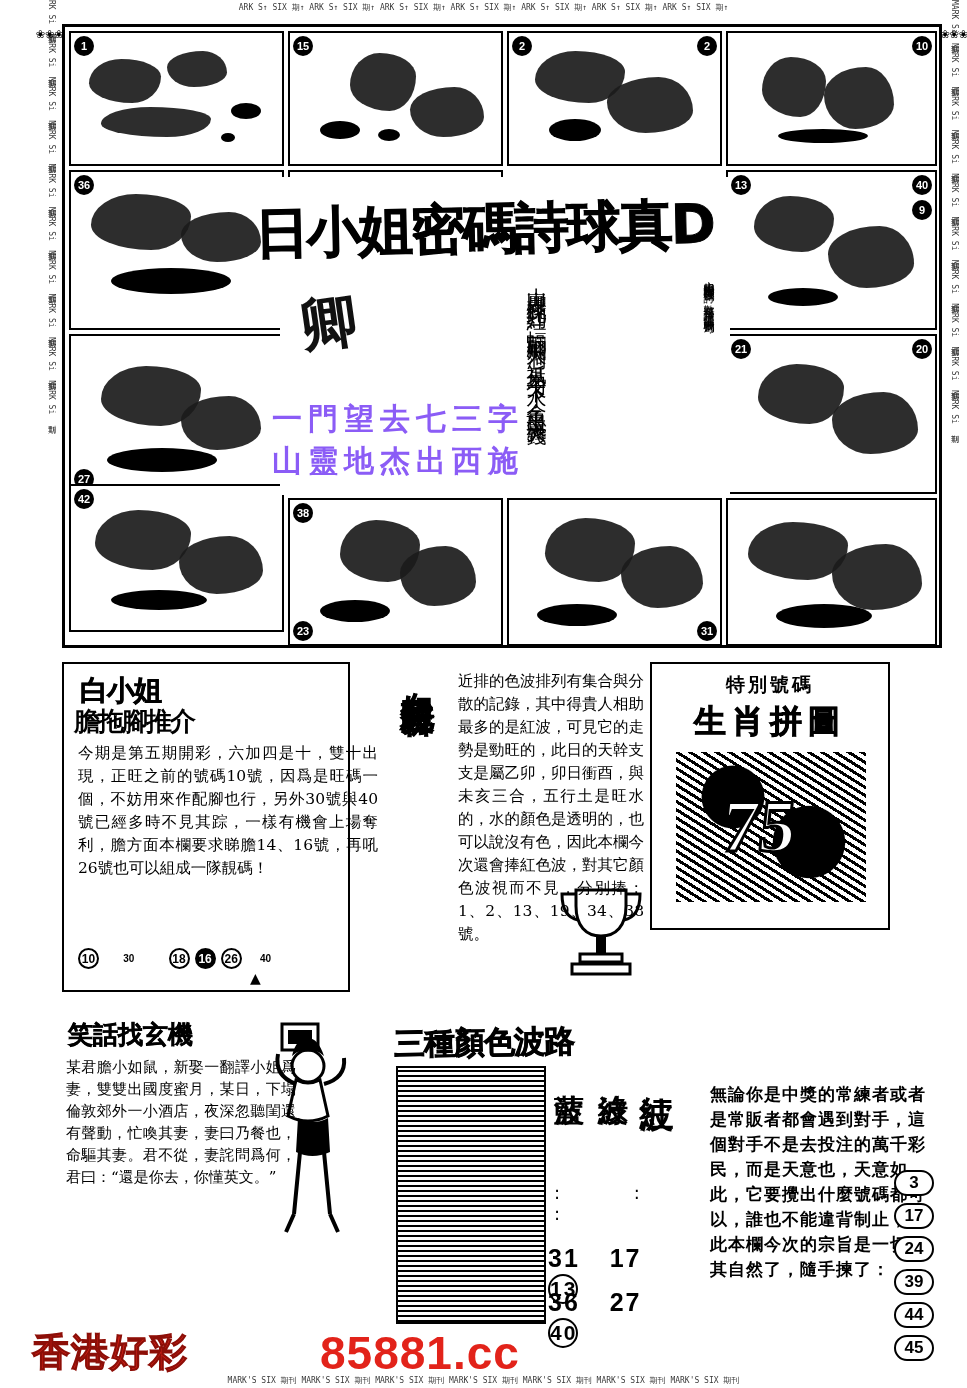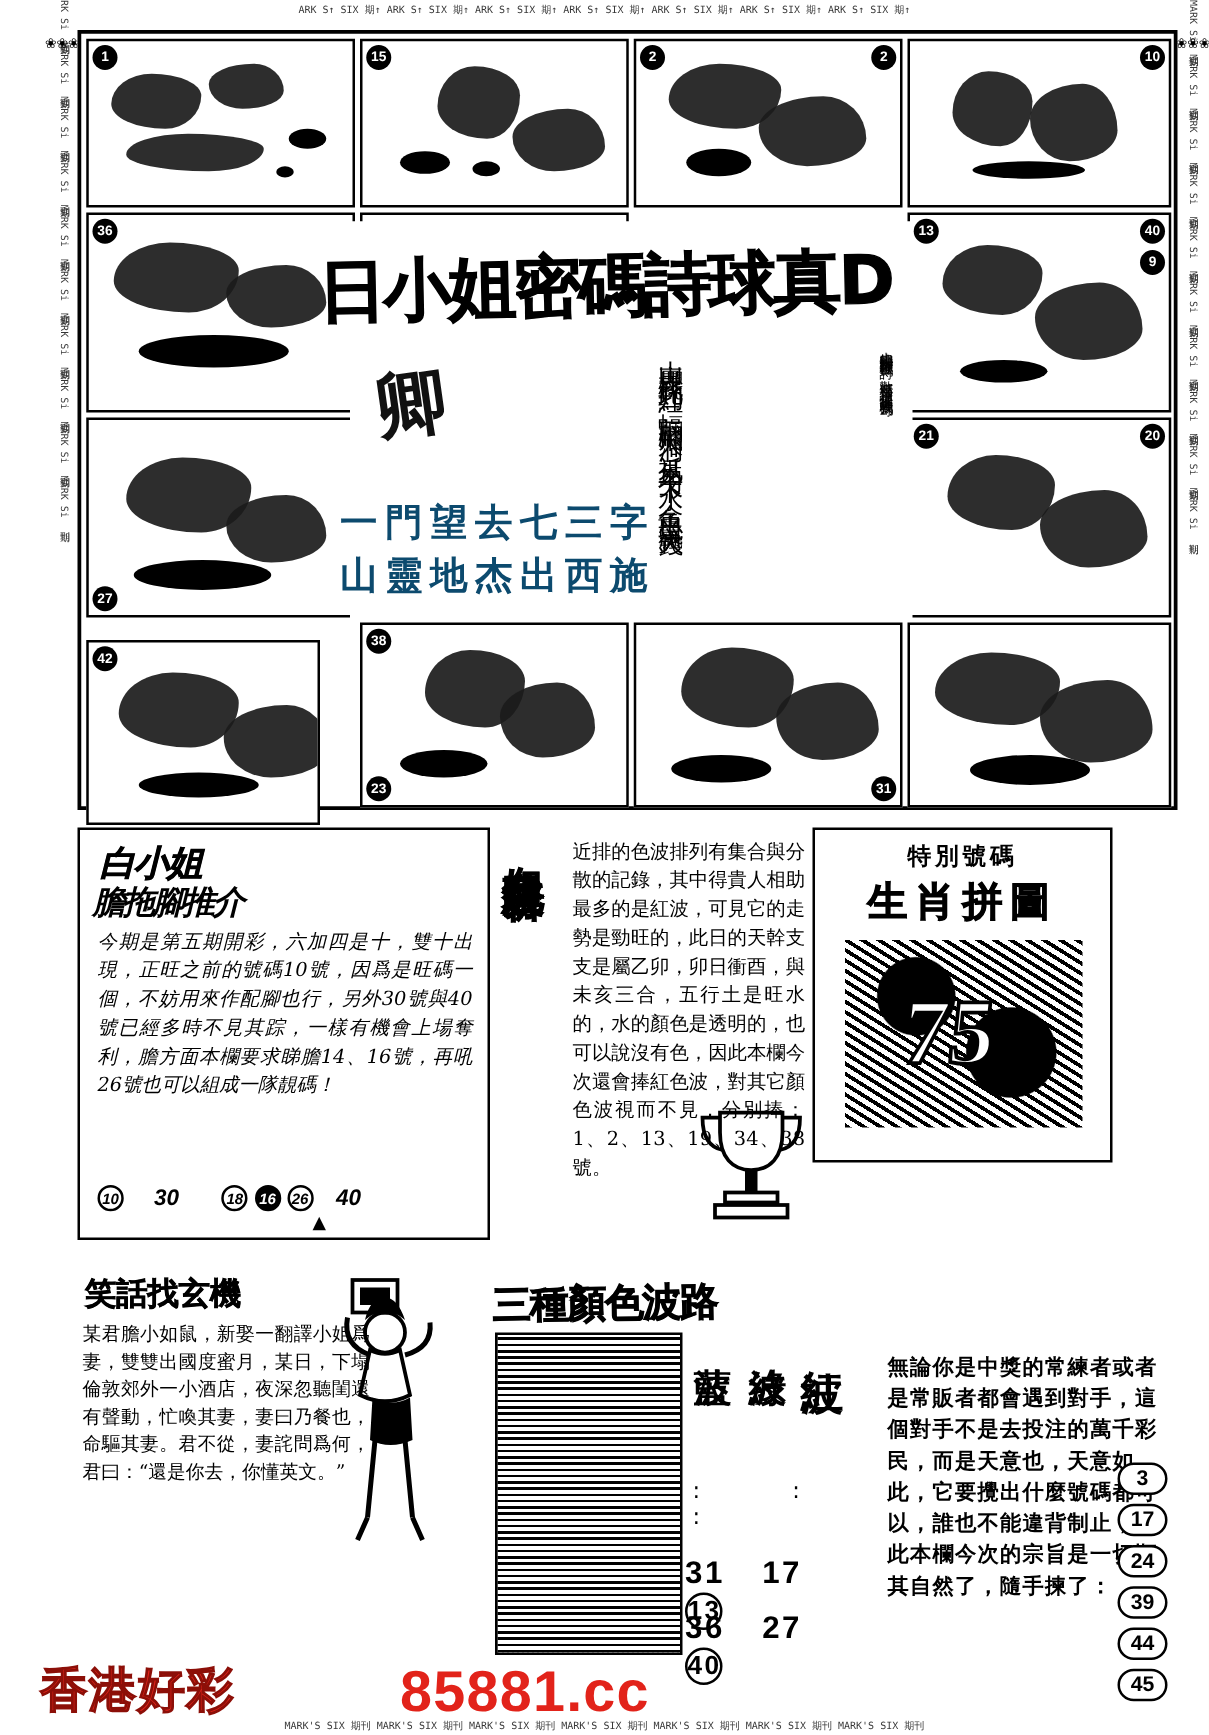--- a/index.html
+++ b/index.html
@@ -104,21 +104,21 @@
     font-family:"DejaVu Serif", serif;
     transform:rotate(-8deg);
     color:#111;
   }
   .couplet {
     position:absolute; left:272px; top:398px;
     font-family:"DejaVu Serif", serif;
     font-size:30px;
     line-height:42px;
     letter-spacing:6px;
-    color:#0c4a6e;
+    color:#8b5cf6;
     font-weight:bold;
   }
   .poem {
     position:absolute;
     left:520px; top:272px;
     height:220px;
     writing-mode: vertical-rl;
     font-family:"DejaVu Serif", serif;
     font-size:20px;
     line-height:34px;
@@ -186,21 +186,21 @@
     border-radius:50%;
     text-align:center;
     line-height:18px;
     font-size:12px;
     font-weight:bold;
     font-family:"Liberation Sans", sans-serif;
     vertical-align:middle;
   }
   .plain-num {
     display:inline-block;
-    font-size:18px; font-weight:bold;
+    font-size:10px; font-weight:bold;
     font-family:"Liberation Sans", sans-serif;
     vertical-align:middle;
   }
 
   
   .sp-title {
     font-family:"DejaVu Sans", sans-serif;
     font-weight:bold;
     font-size:19px;
     letter-spacing:3px;
@@ -423,21 +423,21 @@
       <div class="num n-bl">27</div>
     </div>
 
     <div class="cell" style="left:661px;top:307px;width:211px;height:160px;">
       <div class="blob" style="left:30px;top:28px;width:86px;height:60px;"></div>
       <div class="blob blob2" style="left:104px;top:56px;width:86px;height:62px;"></div>
       <div class="num n-tl">21</div>
       <div class="num n-tr">20</div>
     </div>
 
-    <div class="cell" style="left:4px;top:485px;width:187px;height:148px;">
+    <div class="cell" style="left:4px;top:457px;width:215px;height:148px;">
       <div class="blob" style="left:24px;top:24px;width:96px;height:60px;"></div>
       <div class="blob blob2" style="left:108px;top:50px;width:84px;height:58px;"></div>
       <div class="spatter" style="left:40px;top:104px;width:96px;height:20px;"></div>
       <div class="num n-tl">42</div>
     </div>
 
     <div class="cell" style="left:223px;top:471px;width:215px;height:148px;">
       <div class="blob" style="left:50px;top:20px;width:80px;height:62px;"></div>
       <div class="blob blob2" style="left:110px;top:46px;width:76px;height:60px;"></div>
       <div class="spatter" style="left:30px;top:100px;width:70px;height:22px;"></div>
@@ -470,21 +470,21 @@
     <div>山靈地杰出西施</div>
   </div>
   <div class="poem">山裏櫻桃此刋紅
 二蝠翩翩飛人洞
 祇見今刁天下水
 金魚出現贏大錢</div>
   <div class="poem-note">由小姐特別本歡神靈歌碼詩，歡喜精選謹意 僅提圖中我判寄碼</div>
 
   <div class="mid">
 
-    <div class="panel" style="left:0;top:0;width:330px;height:330px;font-style:italic;">
+    <div class="panel" style="left:0;top:0;width:288px;height:330px;">
       <div style="position:absolute;left:16px;top:8px;" class="miss-head">白小姐</div>
       <div style="position:absolute;left:10px;top:40px;" class="miss-sub">膽拖腳推介</div>
       <div class="body-cn" style="position:absolute;left:14px;top:78px;width:300px;">今期是第五期開彩，六加四是十，雙十出現，正旺之前的號碼10號，因爲是旺碼一個，不妨用來作配腳也行，另外30號與40號已經多時不見其踪，一樣有機會上場奪利，膽方面本欄要求睇膽14、16號，再吼26號也可以組成一隊靚碼！</div>
       <div style="position:absolute;left:14px;top:284px;width:310px;">
         <span class="ball">10</span>
         <span style="display:inline-block;width:14px;"></span>
         <span class="plain-num">30</span>
         <span style="display:inline-block;width:24px;"></span>
         <span class="ball">18</span>
         <span class="ball" style="background:#000;color:#fff;">16</span>

